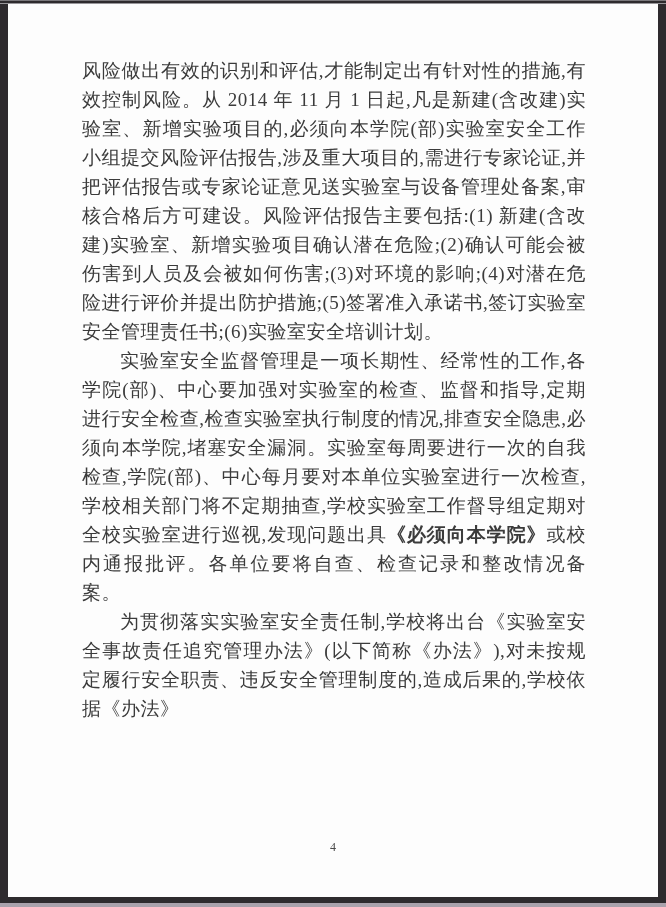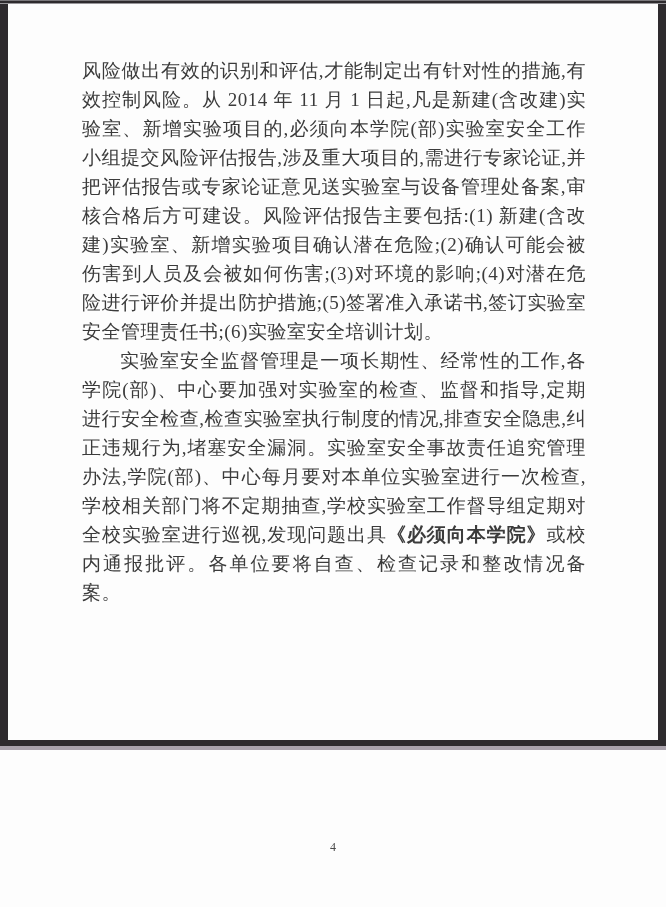--- a/index.html
+++ b/index.html
@@ -11,21 +11,21 @@
   }
   * { margin: 0; padding: 0; box-sizing: border-box; }
   html, body {
     width: 666px; height: 907px;
     overflow: hidden;
     font-family: "Liberation Serif", serif;
     background: var(--page-background);
   }
   .viewport {
     position: relative;
-    width: 666px; height: 750px;
+    width: 666px; height: 907px;
     background: var(--page-background);
   }
   .frame-top {
     position: absolute; left: 0; top: 0; right: 0; height: 4px;
     background: linear-gradient(to bottom, #7a787c 0 25%, var(--frame-dark) 25% 75%, #98969a 75% 100%);
     z-index: 3;
   }
   .frame-left {
     position: absolute; left: 0; top: 0; bottom: 0; width: 8px;
     background: var(--frame-dark);
@@ -83,21 +83,22 @@
 <body>
 
 <div class="viewport">
   <div class="frame-top"></div>
   <div class="frame-left"></div>
   <div class="frame-right"></div>
 
   <div class="page">
     <div class="text-block">
       <p class="para no-indent">风险做出有效的识别和评估,才能制定出有针对性的措施,有效控制风险。从 2014 年 11 月 1 日起,凡是新建(含改建)实验室、新增实验项目的,必须向本学院(部)实验室安全工作小组提交风险评估报告,涉及重大项目的,需进行专家论证,并把评估报告或专家论证意见送实验室与设备管理处备案,审核合格后方可建设。风险评估报告主要包括:(1) 新建(含改建)实验室、新增实验项目确认潜在危险;(2)确认可能会被伤害到人员及会被如何伤害;(3)对环境的影响;(4)对潜在危险进行评价并提出防护措施;(5)签署准入承诺书,签订实验室安全管理责任书;(6)实验室安全培训计划。</p>
-      <p class="para"><span>实验室安全监督管理是一项长期性、经常性的工作,各学院(部)、中心要加强对实验室的检查、监督和指导,定期进行安全检查,检查实验室执行制度的情况,排查安全隐患,纠正违规行为,堵塞安全漏洞。实验室安全事故责任追究管理办法,学院(部)、中心每月要对本单位实验室进行一次检查,学校相关部门将不定期抽查,学校实验室工作督导组定期对全校实验室进行巡视,发现问题出具</span><span class="bold">《必须向本学院》</span><span>或校内通报批评。各单位要将自查、检查记录和整改情况备案。</span></p>
+      <p class="para"><span>实验室安全监督管理是一项长期性、经常性的工作,各学院(部)、中心要加强对实验室的检查、监督和指导,定期进行安全检查,检查实验室执行制度的情况,排查安全隐患,必须向本学院,堵塞安全漏洞。实验室每周要进行一次的自我检查,学院(部)、中心每月要对本单位实验室进行一次检查,学校相关部门将不定期抽查,学校实验室工作督导组定期对全校实验室进行巡视,发现问题出具</span><span class="bold">《必须向本学院》</span><span>或校内通报批评。各单位要将自查、检查记录和整改情况备案。</span></p>
+      <p class="para">为贯彻落实实验室安全责任制,学校将出台《实验室安全事故责任追究管理办法》(以下简称《办法》),对未按规定履行安全职责、违反安全管理制度的,造成后果的,学校依据《办法》</p>
     </div>
     <div class="footer">
       <span class="page-num">4</span>
     </div>
   </div>
 
   <div class="frame-bottom-dark"></div>
   <div class="frame-bottom-light"></div>
 </div>
 

